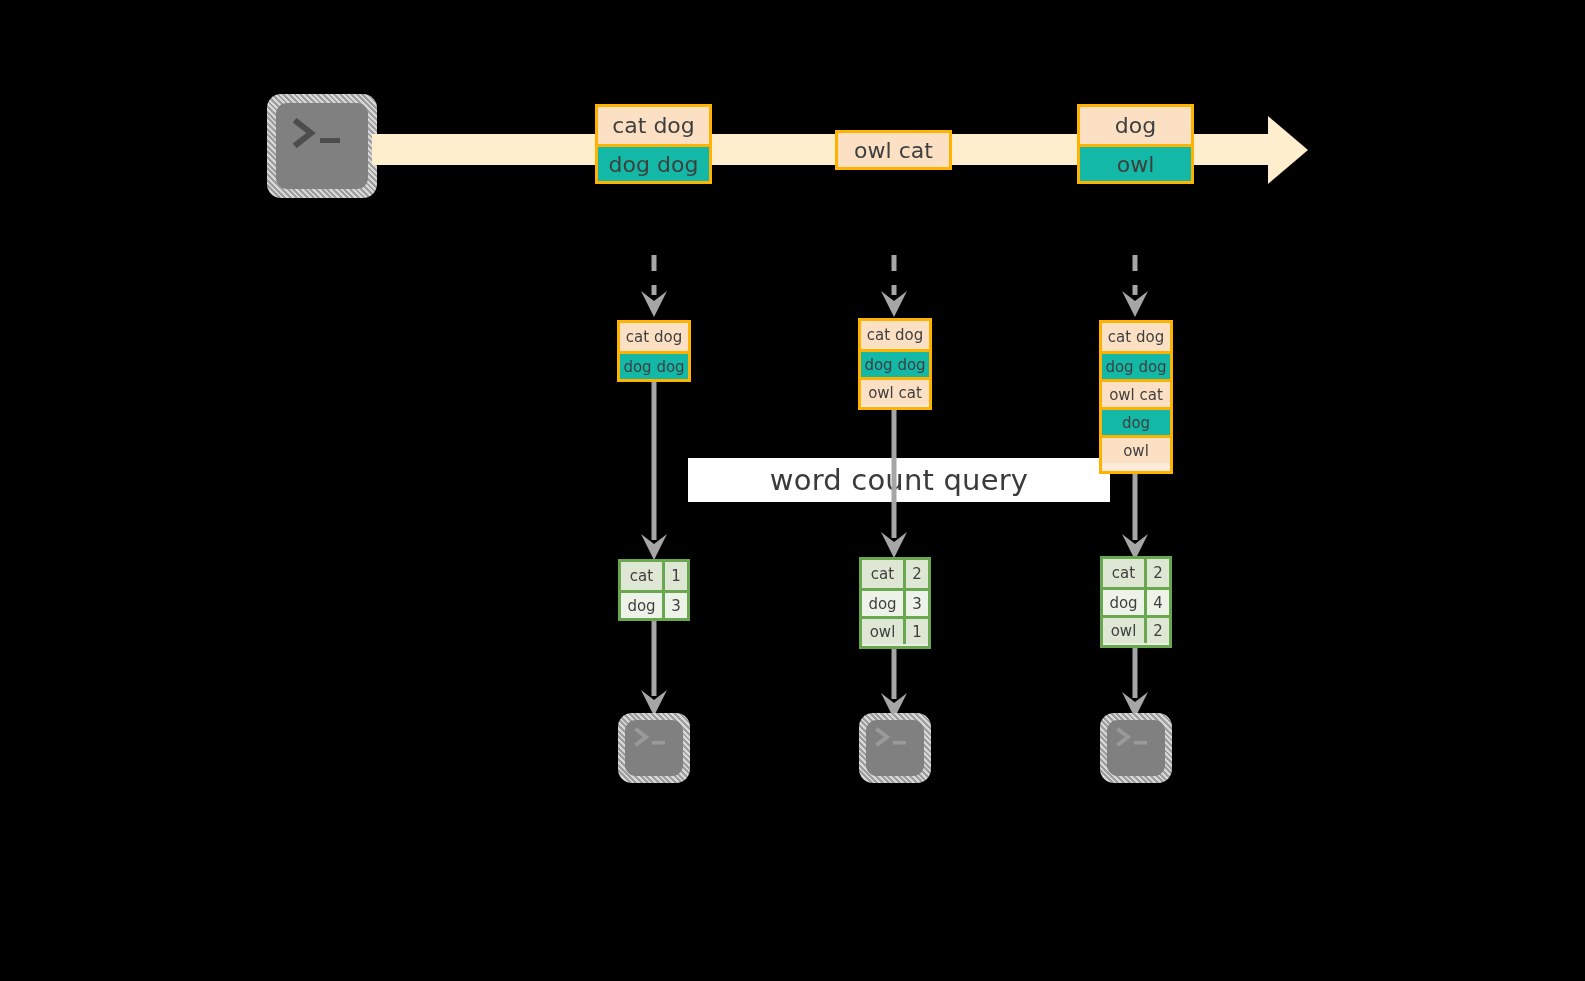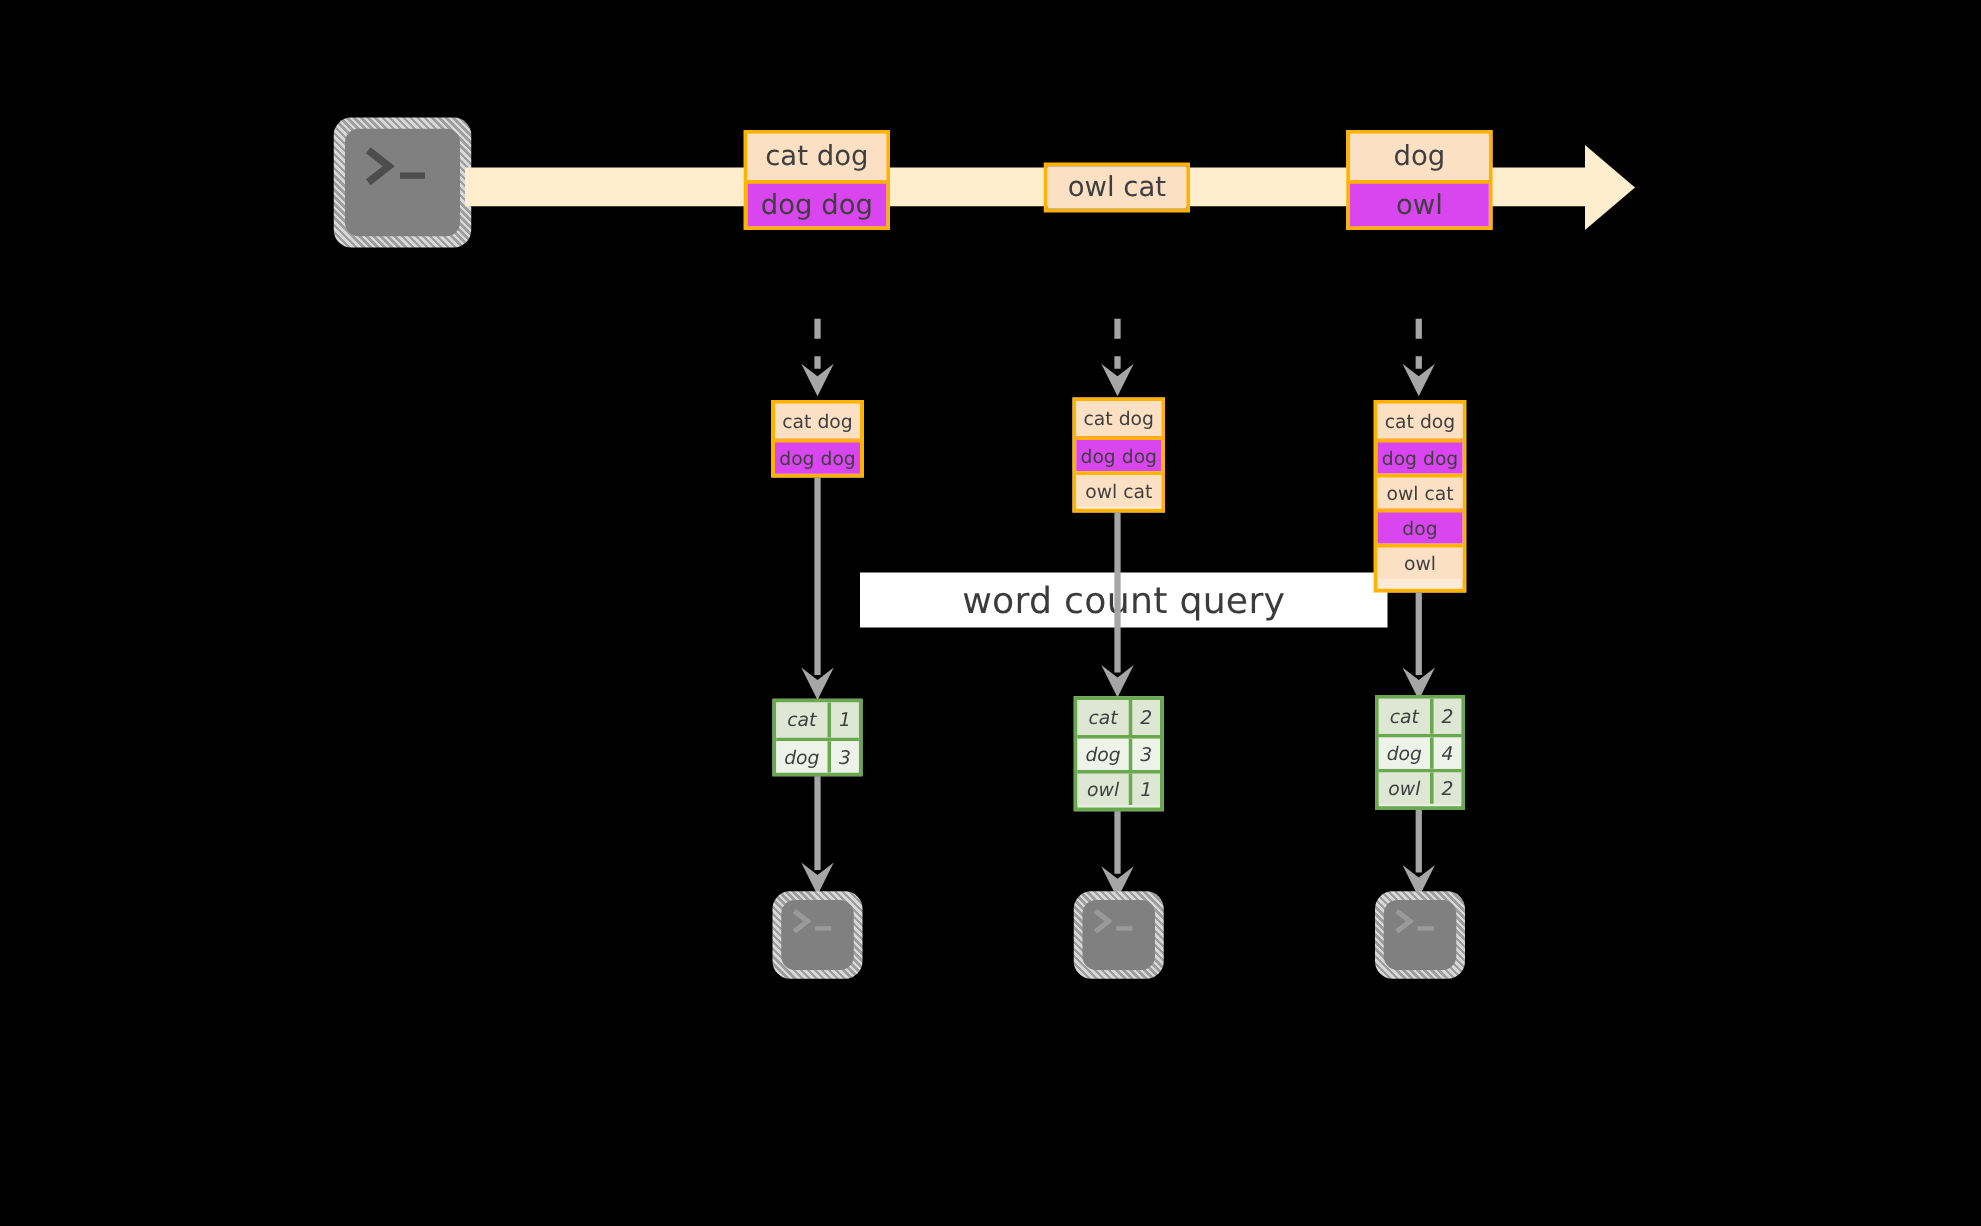--- a/index.html
+++ b/index.html
@@ -25,26 +25,26 @@
 
   
   .stream{position:absolute;background:#ffeecd;}
 
   
   .msgbox{position:absolute;box-sizing:border-box;
           border:3px solid #ffb300;background:#fdebd9;text-align:center;}
   .msgrow{box-sizing:border-box;display:flex;align-items:center;
           justify-content:center;color:#3f3f3f;white-space:nowrap;}
   .msgrow.dark{background:#fce0c4;}
-  .msgrow.light{background:#d946ef;}
+  .msgrow.light{background:#14b8a6;}
   .msgrow + .msgrow{border-top:3px solid #ffb300;}
 
   
   .restable{position:absolute;box-sizing:border-box;
-          border:3px solid #6aa84f;background:#e8efe2;font-style:italic;}
+          border:3px solid #6aa84f;background:#e8efe2;}
   .resrow{box-sizing:border-box;display:flex;}
   .resrow + .resrow{border-top:3px solid #6aa84f;}
   .rescell{box-sizing:border-box;display:flex;align-items:center;
           justify-content:center;color:#3f3f3f;white-space:nowrap;}
   .rescell.word{border-right:3px solid #6aa84f;}
   .resrow.dark .rescell{background:#dde7d3;}
   .resrow.light .rescell{background:#eef3ea;}
 
   
   .arrow-svg{position:absolute;overflow:visible;}

